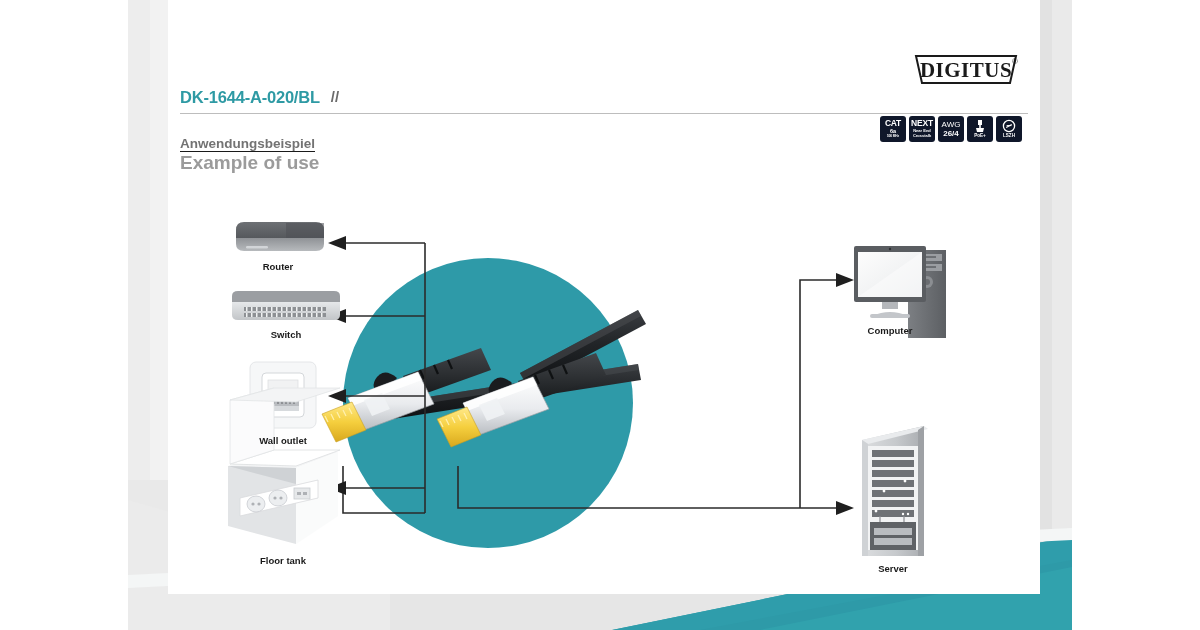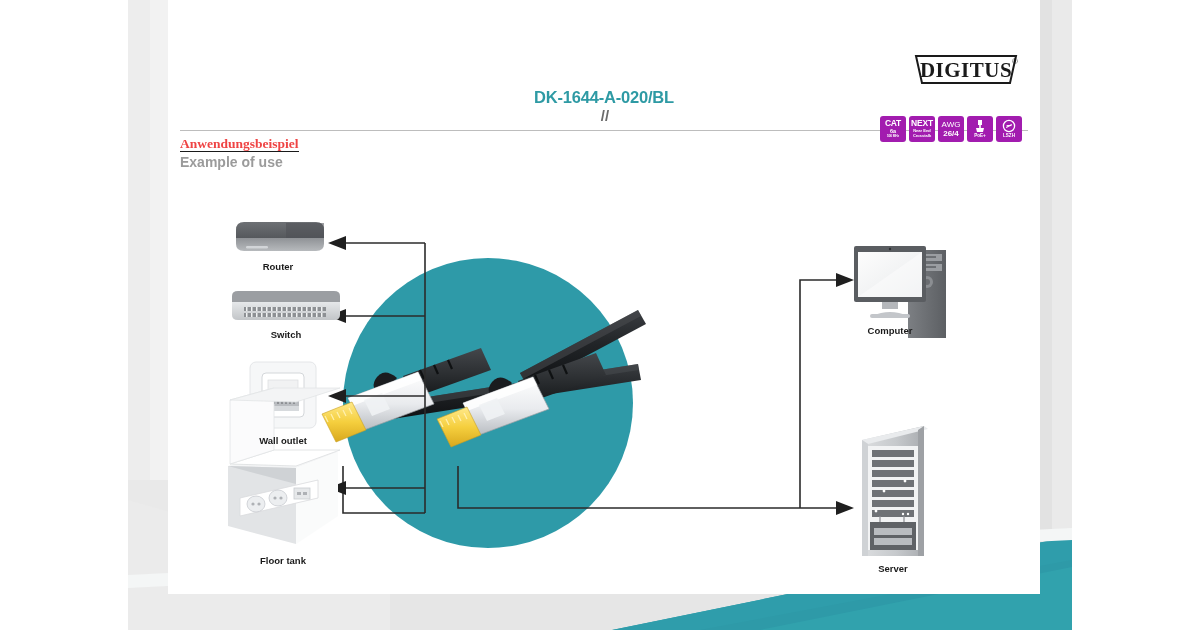--- a/index.html
+++ b/index.html
@@ -18,43 +18,43 @@
   .card{
     position:absolute;left:168px;top:38px;width:872px;height:556px;
     background:#ffffff;z-index:5;
   }
 
   
   .logo{position:absolute;right:20px;top:12px;width:108px;height:36px;}
 
   
   .hdr{position:absolute;left:12px;top:50px;width:848px;}
-  .hdr-line{display:flex;align-items:center;gap:0;padding-bottom:4px;flex-direction:column;}
+  .hdr-line{display:flex;align-items:flex-start;gap:0;padding-bottom:4px;}
   .sku{
     color:#2e9aa4;font-weight:bold;font-size:16.5px;letter-spacing:-0.2px;
     white-space:nowrap;
   }
   .slashes{color:#6b6b6b;font-size:15px;font-weight:bold;margin:0 9px 0 11px;}
   .prodname{color:#2b2b2b;font-size:15.5px;white-space:nowrap;letter-spacing:.2px;}
   .prodname .sub{font-size:10px;vertical-align:baseline;position:relative;top:1px;}
   .rule{height:1px;background:#bdbdbd;width:848px;margin-top:2px;}
 
   
   .sect{position:absolute;left:12px;top:96px;}
   .sect-de{
-    font-size:13.5px;font-weight:bold;color:#ef4444;
+    font-size:13.5px;font-weight:bold;color:#737373;
     border-bottom:1.5px solid #1a1a1a;display:inline-block;
-    padding-bottom:0px;line-height:15px;font-family:Liberation Serif, serif;
+    padding-bottom:0px;line-height:15px;
   }
-  .sect-en{font-size:14px;font-weight:bold;color:#9b9b9b;margin-top:3px;line-height:15px;}
+  .sect-en{font-size:19px;font-weight:bold;color:#9b9b9b;margin-top:3px;line-height:15px;}
 
   
   .badges{position:absolute;right:18px;top:78px;display:flex;gap:3px;}
   .badge{
-    width:26px;height:26px;border-radius:3px;background:#a21caf;
+    width:26px;height:26px;border-radius:3px;background:#0f172a;
     display:flex;flex-direction:column;align-items:center;justify-content:center;
     color:#ffffff;overflow:hidden;line-height:1;
   }
   .b-t1{font-size:8.5px;font-weight:bold;letter-spacing:-0.2px;}
   .b-t2{font-size:5.5px;font-weight:bold;margin-top:1px;}
   .b-t3{font-size:3.2px;font-weight:bold;margin-top:1px;letter-spacing:-0.1px;}
   .b-small2{font-size:4px;font-weight:bold;text-align:center;margin-top:1px;line-height:1.15;}
   .b-awg1{font-size:8px;font-weight:normal;}
   .b-awg2{font-size:8px;font-weight:bold;margin-top:1px;}
   .b-lbl{font-size:4.6px;font-weight:bold;margin-top:1.5px;}

